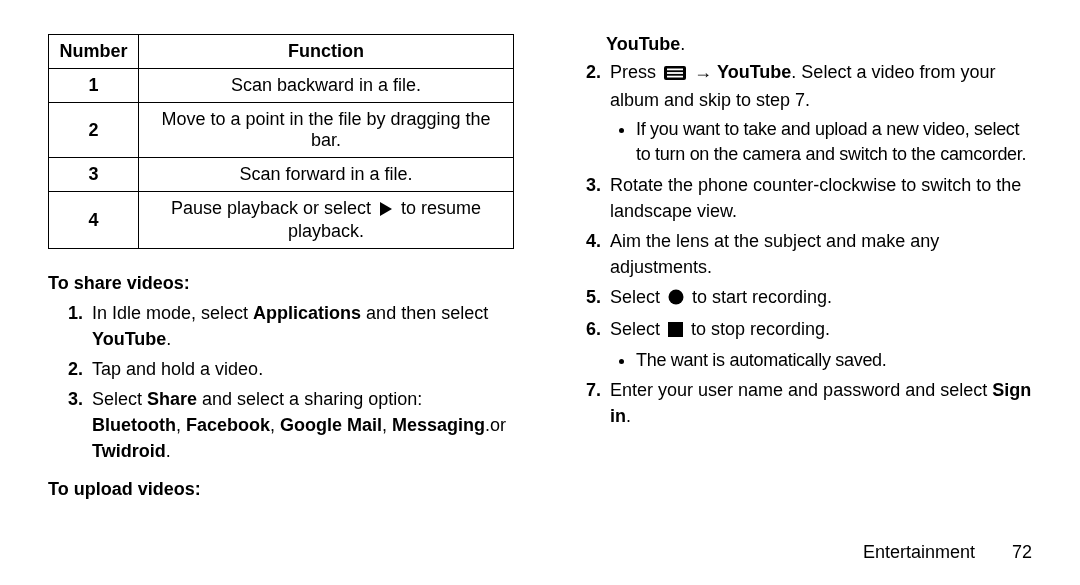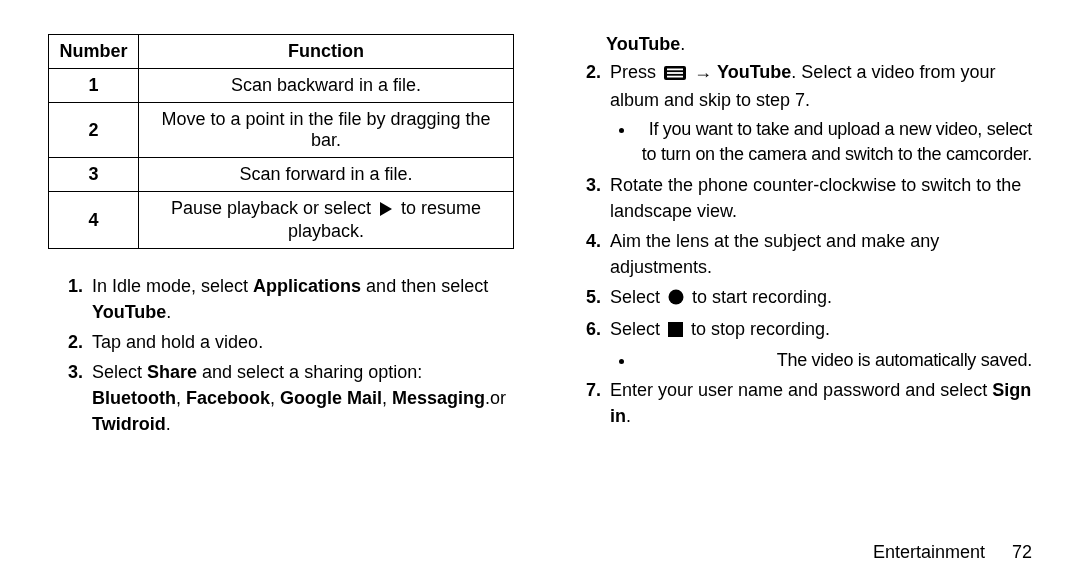--- a/index.html
+++ b/index.html
@@ -65,33 +65,33 @@
   ul.bullet {
     list-style: disc;
     margin: 4px 0 0 0;
     padding-left: 26px;
   }
   ul.bullet > li {
     margin: 2px 0;
     line-height: 1.4;
   }
   .b { font-weight: bold; text-align: right; }
-  .narrow { letter-spacing: -0.3px; text-align: right; }
+  .narrow { letter-spacing: -0.3px; }
   .icon {
     display: inline-block;
     vertical-align: -2px;
     margin: 0 3px;
   }
   .footer {
     position: absolute;
     bottom: 22px;
     right: 48px;
     font-size: 18px;
   }
-  .footer .pgap { margin-left: 22px; }
+  .footer .pgap { margin-left: 32px; }
 </style>
 </head>
 <body>
 
 <div class="page">
 
   <div class="col">
 
     <table>
       <thead>
@@ -117,30 +117,32 @@
           <td class="num-col"><span class="b">4</span></td>
           <td>
             <span>Pause playback or select </span><span class="icon"><svg width="14" height="14" viewBox="0 0 14 14">
                   <polygon points="1,0 13,7 1,14" fill="#000"></polygon>
                 </svg></span><span> to resume playback.</span>
           </td>
         </tr>
       </tbody>
     </table>
 
+    <div class="heading">To share videos:</div>
     <ol>
       <li>
         <span>In Idle mode, select </span><span class="b">Applications</span><span> and then select </span><span class="b">YouTube</span><span>.</span>
       </li>
       <li>Tap and hold a video.</li>
       <li>
         <span>Select </span><span class="b">Share</span><span> and select a sharing option: </span><span class="b">Bluetooth</span><span>, </span><span class="b">Facebook</span><span>, </span><span class="b">Google Mail</span><span>, </span><span class="b">Messaging</span><span>.or </span><span class="b">Twidroid</span><span>.</span>
       </li>
     </ol>
 
+    <div class="heading">To upload videos:</div>
   </div>
 
   <div class="col right">
     <div style="padding-left:40px; margin-bottom:4px;">
       <span class="b">YouTube</span><span>.</span>
     </div>
     <ol start="2">
       <li>
         <span>Press  </span><span class="icon"><svg width="22" height="14" viewBox="0 0 22 14">
               <rect x="0" y="0" width="22" height="14" rx="2" fill="#000"></rect>
@@ -157,21 +159,21 @@
       <li>
         <span>Select </span><span class="icon"><svg width="16" height="16" viewBox="0 0 16 16">
               <circle cx="8" cy="8" r="7.5" fill="#000"></circle>
             </svg></span><span> to start recording.</span>
       </li>
       <li>
         <span>Select </span><span class="icon"><svg width="15" height="15" viewBox="0 0 15 15">
               <rect x="0" y="0" width="15" height="15" fill="#000"></rect>
             </svg></span><span> to stop recording.</span>
         <ul class="bullet">
-          <li class="narrow">The video is automatically saved.</li>
+          <li class="narrow">The want is automatically saved.</li>
         </ul>
       </li>
       <li>
         <span>Enter your user name and password and select </span><span class="b">Sign in</span><span>.</span>
       </li>
     </ol>
   </div>
 
   <div class="footer">
     <span>Entertainment</span>

